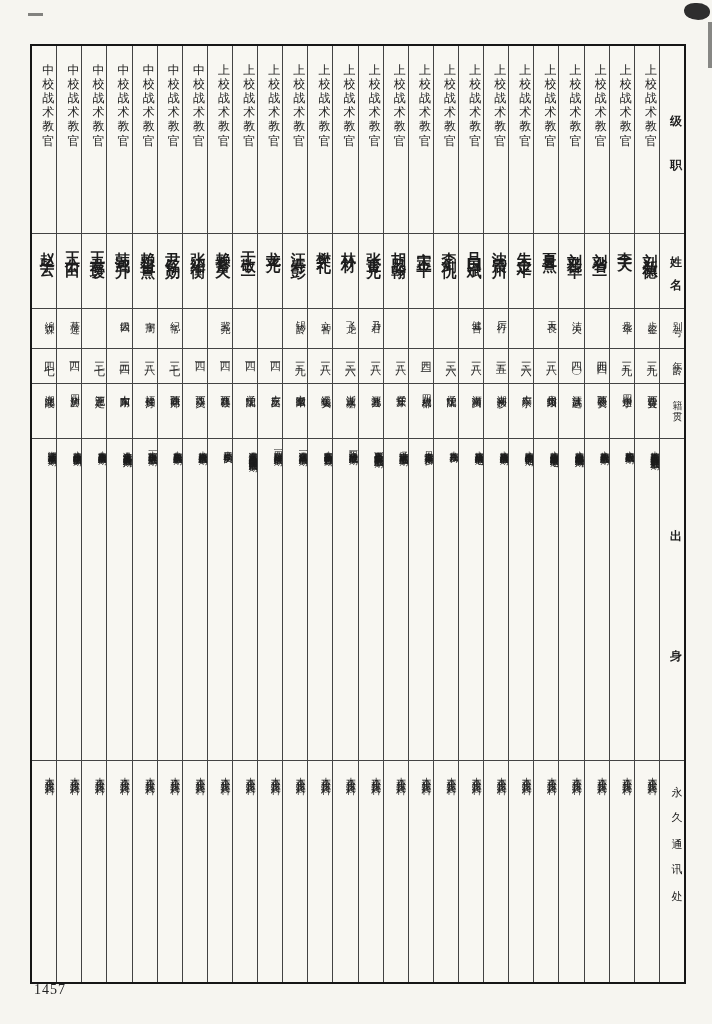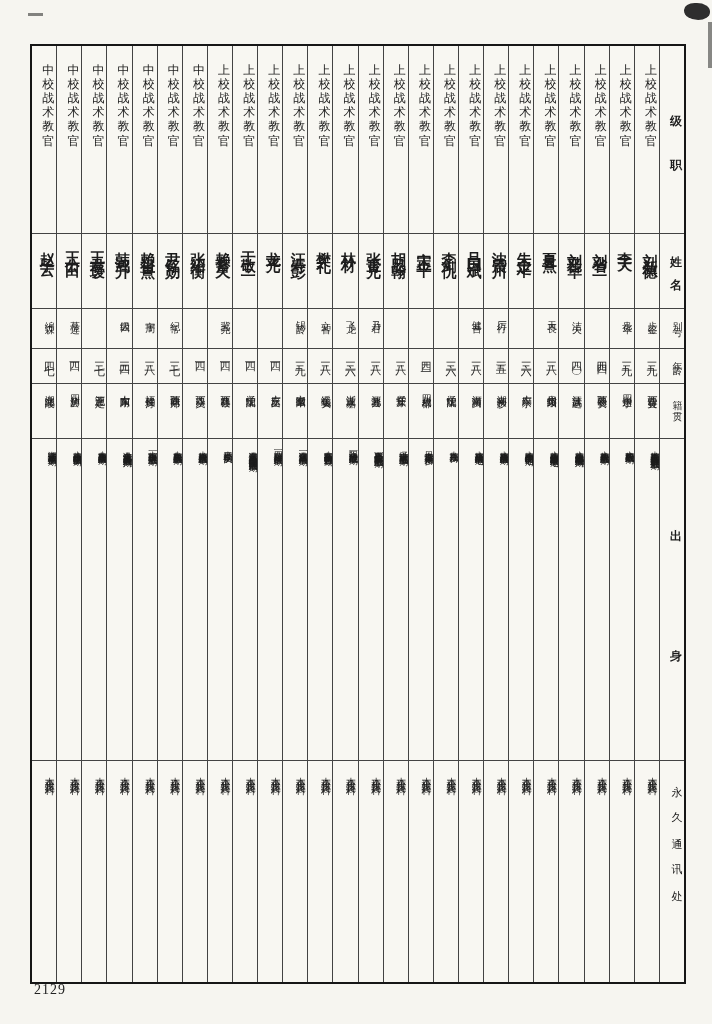--- a/index.html
+++ b/index.html
@@ -414,14 +414,14 @@
           <div class="cell origin">湖北江陵</div>
           <div class="cell background">
             <div class="bg-text">湖北讲武堂本校军训班一期</div>
           </div>
           <div class="cell address">本校步兵科</div>
         </div>
       </div>
 
   </div>
 
-  <div class="page-number">2129</div>
+  <div class="page-number">1457</div>
 </div>
 
 </body></html>

